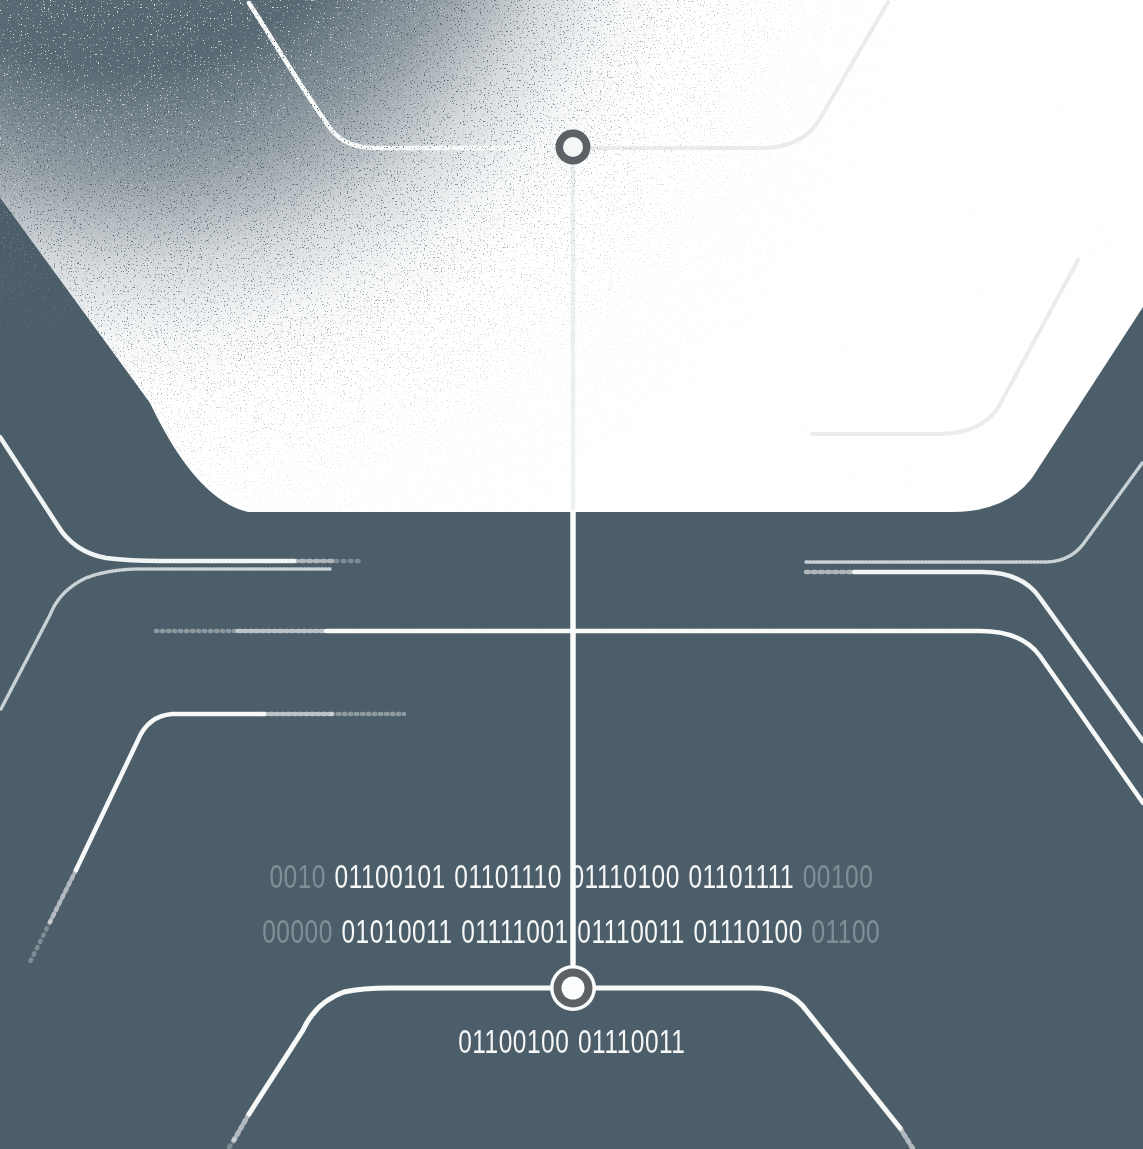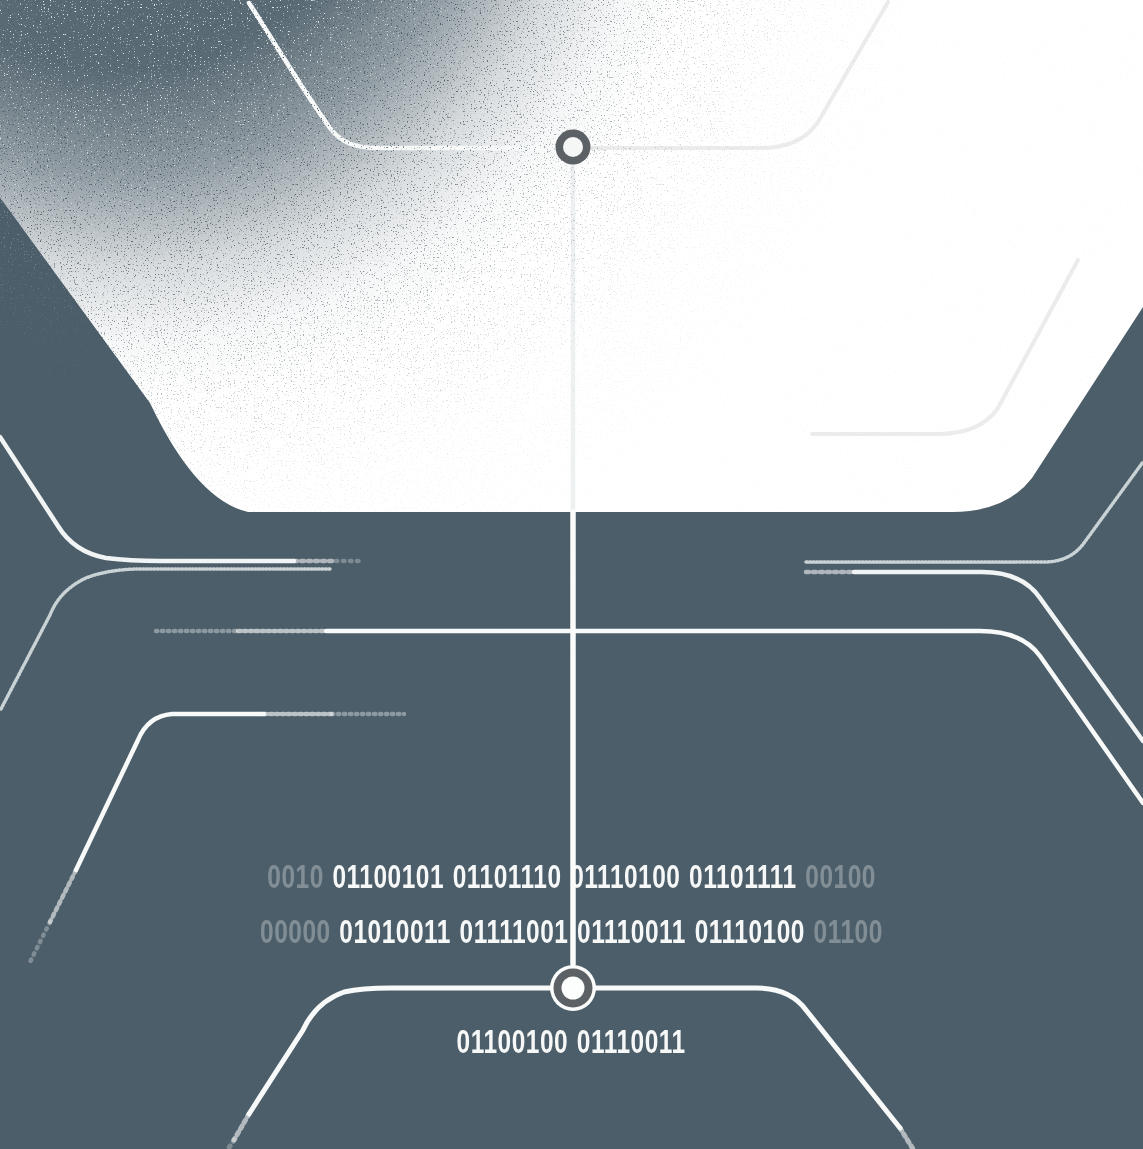--- a/index.html
+++ b/index.html
@@ -18,21 +18,21 @@
   .ln-soft{stroke:var(--soft-line);stroke-width:4.5;}
   .ln-faint{stroke:var(--faint-line);stroke-width:4;}
   .ln-dither{stroke:var(--dither-line);stroke-width:3.5;stroke-dasharray:1.4 2.1;opacity:.8;}
   .tail-a{stroke-dasharray:3 4;opacity:.6;}
   .tail-b{stroke-dasharray:1.5 5.5;opacity:.3;}
   .tail-c{stroke-dasharray:2.5 3.4;opacity:.65;}
   .tail-d{stroke-dasharray:1.4 4.6;opacity:.38;}
   
   #binary-layer{position:absolute;inset:0;pointer-events:none;}
   .binary-row{position:absolute;left:0;right:0;text-align:center;line-height:34px;
-              font-size:34px;font-weight:700;letter-spacing:.7px;white-space:nowrap;}
+              font-size:34px;font-weight:400;letter-spacing:.7px;white-space:nowrap;}
   .binary-row>span{display:inline-block;transform:scaleX(.72);transform-origin:50% 50%;}
   .binary-group{color:var(--binary-text);opacity:.95;margin:0 6px;}
   .binary-group.faded{opacity:.3;}
   .binary-row:nth-of-type(1){top:859px;}
   .binary-row:nth-of-type(2){top:914px;}
   .binary-row:nth-of-type(3){top:1024px;}
   .binary-row:nth-of-type(4){top:1078px;}
   .binary-row:nth-of-type(5){top:1132px;}
 </style>
 </head>

